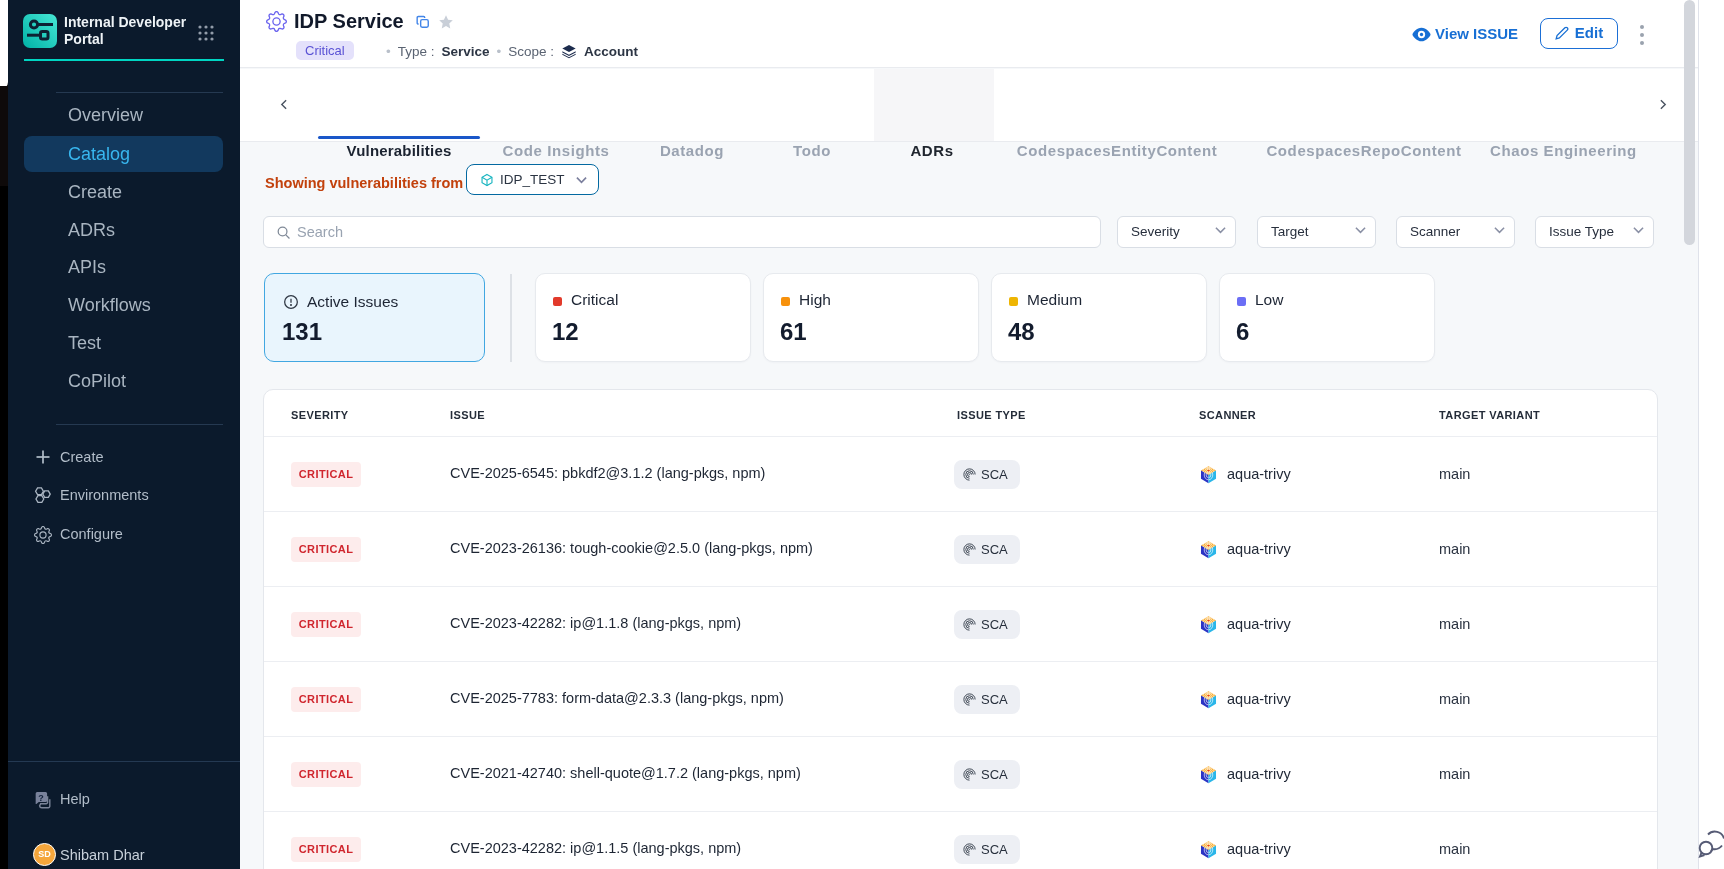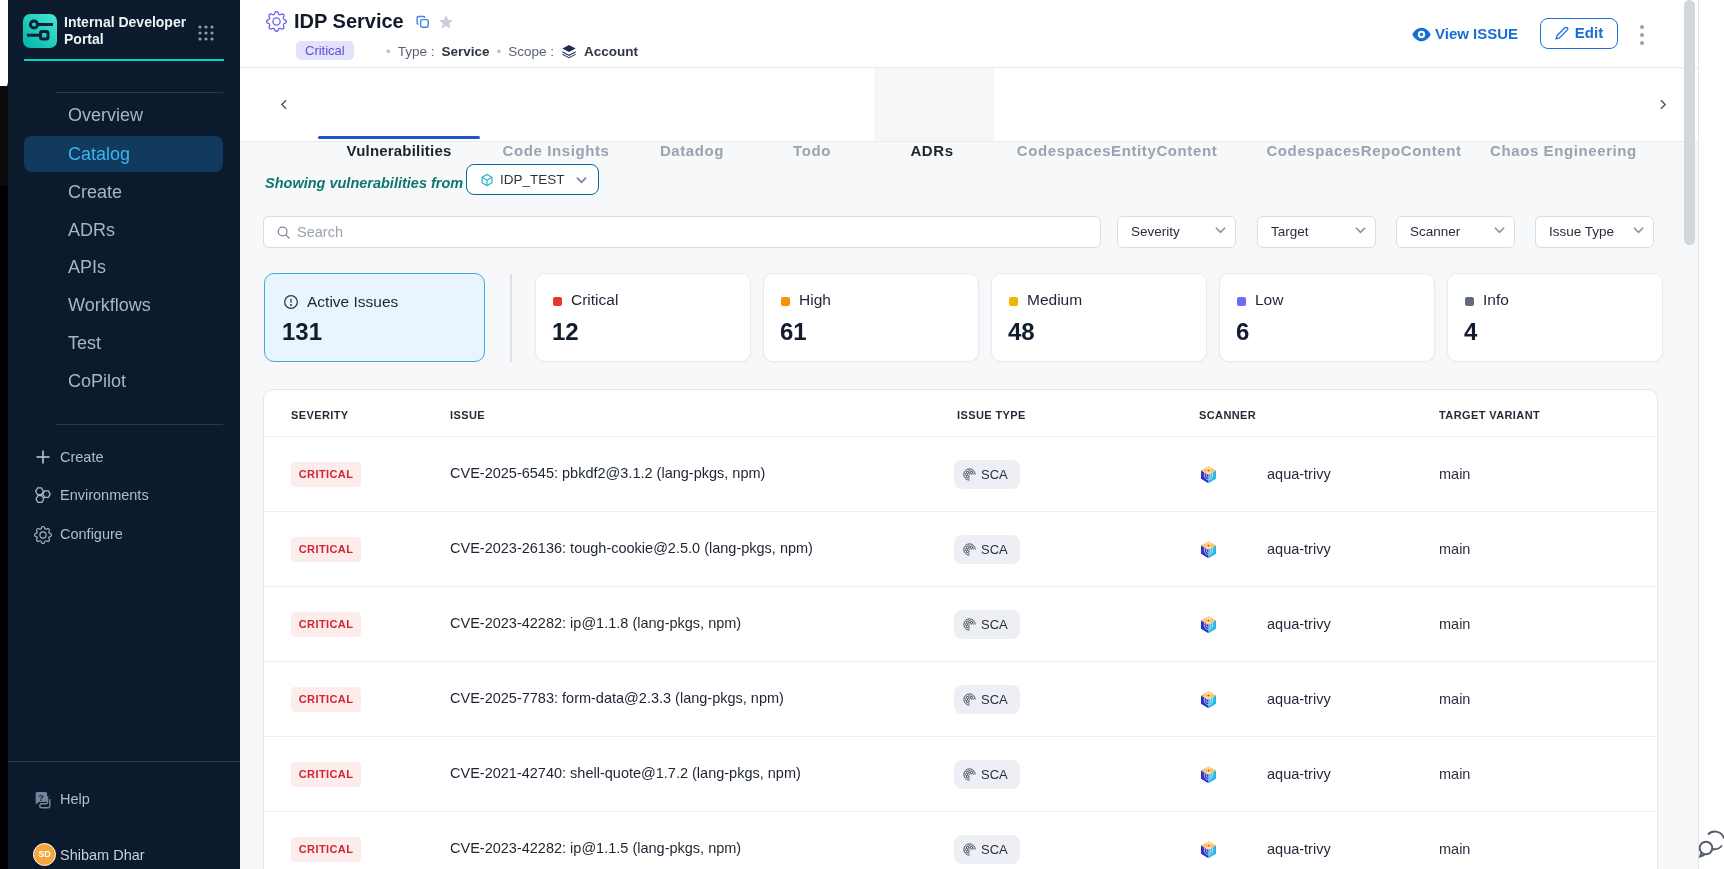--- a/index.html
+++ b/index.html
@@ -41,21 +41,21 @@
 .title { position:absolute; left:54px; top:10px; font-size:20px; font-weight:bold; color:#11192a; }
 .chip { position:absolute; left:56px; top:41px; height:19px; padding:0 9px; background:#e4e1fb; border-radius:5px; color:#5a52d5; font-size:13px; line-height:19px; font-weight:500; }
 .metarow { position:absolute; left:146px; top:41px; height:20px; display:flex; align-items:center; gap:7px; font-size:13.5px; color:#5a6372; white-space:nowrap; }
 .metarow b { color:#2c3544; font-weight:bold; }
 .dot { color:#b9c0ca; }
 .vy { position:absolute; left:1195px; top:25px; color:#176fd4; font-size:15px; font-weight:bold; }
 .editbtn { position:absolute; left:1300px; top:18px; width:78px; height:31px; border:1.5px solid #1b6fd6; border-radius:8px; color:#176fd4; font-size:15px; font-weight:bold; text-align:center; line-height:28px; background:#fff; }
 .kebab { position:absolute; left:1400px; top:25px; }
 
 
-.showtxt { position:absolute; left:25px; top:175px; font-size:14.5px; font-weight:bold; color:#0f766e;font-style:italic; }
+.showtxt { position:absolute; left:25px; top:175px; font-size:14.5px; font-weight:bold; color:#c2410c; }
 .projsel { position:absolute; left:226px; top:164px; width:133px; height:31px; background:#fff; border:1px solid #0369a1; border-radius:8px; }
 .search { position:absolute; left:23px; top:216px; width:838px; height:32px; background:#fff; border:1px solid #d9dee5; border-radius:6px; }
 .search span { position:absolute; left:33px; top:7px; color:#99a3b1; font-size:14.5px; }
 .fsel { position:absolute; top:216px; width:119px; height:32px; background:#fff; border:1px solid #d9dee5; border-radius:6px; color:#272f3d; font-size:13.5px; line-height:30px; padding-left:13px; }
 .fsel svg { position:absolute; right:9px; top:9px; }
 
 
 .card { position:absolute; top:273px; height:89px; background:#fff; border:1px solid #e7eaee; border-radius:10px; box-shadow:0 1px 2px rgba(20,30,50,0.03); }
 .card .sq { position:absolute; left:17px; top:23px; width:9px; height:9px; border-radius:2px; }
 .card .lbl2 { position:absolute; left:35px; top:17px; font-size:15.5px; color:#1d2534; }
@@ -66,21 +66,21 @@
 
 #tbl { position:absolute; left:23px; top:389px; width:1395px; height:481px; background:#fff; border:1px solid #e4e7ec; border-radius:10px 10px 0 0; }
 .th { position:absolute; top:19px; font-size:11px; font-weight:bold; letter-spacing:0.4px; color:#242c39; }
 .row { position:absolute; left:0; width:1393px; height:75px; border-top:1px solid #eceef2; }
 .badge { position:absolute; left:27px; top:25px; width:70px; height:25px; background:#fdecec; border-radius:4px; color:#d0262e; font-size:11px; font-weight:bold; letter-spacing:0.4px; text-align:center; line-height:25px; }
 .cve { position:absolute; left:186px; top:28px; font-size:14.5px; color:#1d2533; }
 .scachip { position:absolute; left:690px; top:23px; width:66px; height:29px; background:#edeff4; border-radius:8px; }
 .scachip span { position:absolute; left:27px; top:7px; font-size:13px; color:#272f3c; }
 .scachip svg { position:absolute; left:8px; top:7px; }
 .trivy { position:absolute; left:935px; top:28px; }
-.scn { position:absolute; left:963px; top:29px; font-size:14.5px; color:#222a38;margin-left:40px; }
+.scn { position:absolute; left:963px; top:29px; font-size:14.5px; color:#222a38; }
 .tv { position:absolute; left:1175px; top:29px; font-size:14.5px; color:#2a3240; }
 
 
 #gutter { position:absolute; right:0; top:0; width:26px; height:869px; background:#fff; border-left:1px solid #dfe2ea; }
 #thumb { position:absolute; left:1684px; top:0; width:11px; height:245px; background:#d3d6dc; border-radius:6px; }
 </style>
 </head>
 <body>
 <svg width="0" height="0" style="position:absolute">
 <defs>
@@ -244,25 +244,20 @@
   <div class="card" style="left:751px;width:216px">
       <span class="sq" style="background:#eeb503"></span>
       <span class="lbl2">Medium</span>
       <span class="num">48</span>
     </div>
   <div class="card" style="left:979px;width:216px">
       <span class="sq" style="background:#6b6ef5"></span>
       <span class="lbl2">Low</span>
       <span class="num">6</span>
     </div>
-  <div class="card" style="left:1207px;width:216px">
-      <span class="sq" style="background:#626b7b"></span>
-      <span class="lbl2">Info</span>
-      <span class="num">4</span>
-    </div>
 
   <div id="tbl">
     <div class="th" style="left:27px">SEVERITY</div>
     <div class="th" style="left:186px">ISSUE</div>
     <div class="th" style="left:693px">ISSUE TYPE</div>
     <div class="th" style="left:935px">SCANNER</div>
     <div class="th" style="left:1175px">TARGET VARIANT</div>
     <div class="row" style="top:46px">
       <div class="badge">CRITICAL</div>
         <div class="cve">CVE-2025-6545: pbkdf2@3.1.2 (lang-pkgs, npm)</div>

